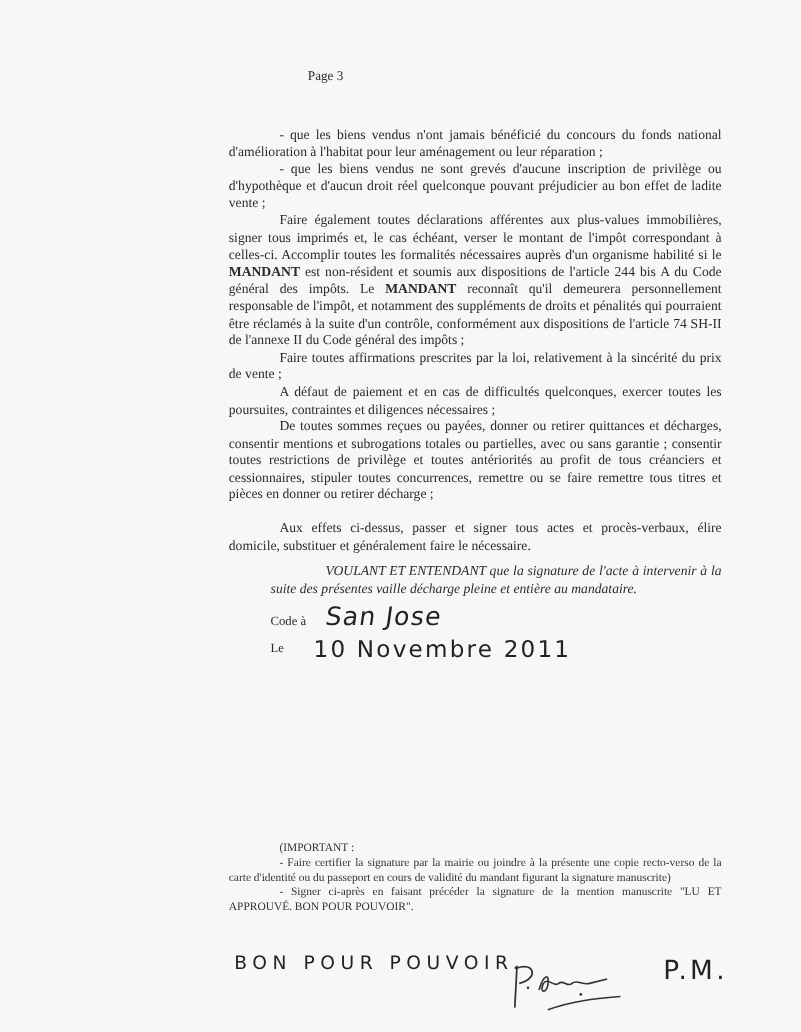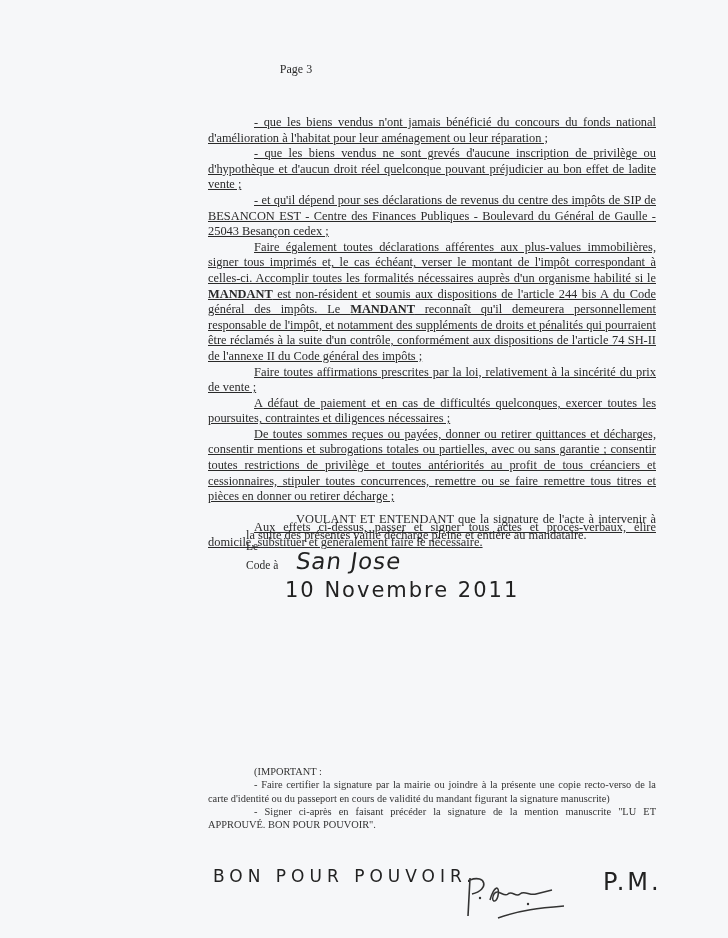--- a/index.html
+++ b/index.html
@@ -13,33 +13,33 @@
   .page { position: absolute; left: 0; top: 0; width: 728px; height: 938px; }
   .header {
     position: absolute; top: 62px; left: 0; width: 592px;
     text-align: center; font-size: 12px; letter-spacing: 0;
   }
   .body-text {
     position: absolute; left: 208px; top: 115px; width: 448px;
     font-size: 12.4px; line-height: 15.6px;
   }
   .body-text p { margin: 0; text-align: justify; text-align-last: left; }
-  .body-text p.indent { text-indent: 46px; text-decoration: underline; }
+  .body-text p.indent { text-indent: 46px; }
   .body-text p.gap { margin-top: 15px; }
   .body-text b { font-weight: bold; }
   .voulant {
     position: absolute; left: 246px; top: 512px; width: 410px;
-    font-size: 12.4px; line-height: 15.6px;
+    font-size: 12.4px; line-height: 15.6px; font-style: italic;
   }
   .voulant p { margin: 0; text-align: justify; text-align-last: left; text-indent: 50px; }
   .fait-label, .le-label {
     position: absolute; left: 246px; font-size: 11.5px;
   }
   .fait-label { top: 559px; }
-  .le-label { top: 540px; }
+  .le-label { top: 584px; }
   .hand {
     position: absolute; font-family: "DejaVu Sans", sans-serif;
     color: #222; font-weight: normal; letter-spacing: 2px;
   }
   .hand-place { left: 296px; top: 548px; font-size: 23px; transform: skewX(-8deg); letter-spacing: 1px; }
   .hand-date { left: 285px; top: 578px; font-size: 21px; letter-spacing: 2px; }
   .important {
     position: absolute; left: 208px; top: 765px; width: 448px;
     font-size: 10.4px; line-height: 13.3px; color: #333;
   }
@@ -54,21 +54,20 @@
 </head>
 <body>
 
 <div class="page">
 
   <div class="header">Page 3</div>
 
   <div class="body-text">
     <p class="indent">- que les biens vendus n'ont jamais bénéficié du concours du fonds national d'amélioration à l'habitat pour leur aménagement ou leur réparation ;</p>
     <p class="indent">- que les biens vendus ne sont grevés d'aucune inscription de privilège ou d'hypothèque et d'aucun  droit réel quelconque pouvant préjudicier au bon effet de ladite vente ;</p>
-    <p class="indent">- et qu'il dépend pour ses déclarations de revenus du centre des impôts de SIP de BESANCON EST - Centre des Finances Publiques - Boulevard du Général de Gaulle - 25043 Besançon cedex ;</p>
     <p class="indent"><span>Faire également toutes déclarations afférentes aux plus-values immobilières, signer tous imprimés et, le cas échéant, verser le montant de l'impôt correspondant à celles-ci. Accomplir toutes les formalités nécessaires auprès d'un organisme habilité si le </span><b>MANDANT</b><span> est non-résident et soumis aux dispositions de l'article 244 bis A du Code général des impôts. Le </span><b>MANDANT</b><span> reconnaît qu'il demeurera personnellement responsable de l'impôt, et notamment des suppléments de droits et pénalités qui pourraient être réclamés à la suite d'un contrôle, conformément aux dispositions de l'article 74 SH-II de l'annexe II du Code général des impôts ;</span></p>
     <p class="indent">Faire toutes affirmations prescrites par la loi, relativement à la sincérité du prix de vente ;</p>
     <p class="indent">A défaut de paiement et en cas de difficultés quelconques, exercer toutes les poursuites, contraintes et diligences nécessaires ;</p>
     <p class="indent">De toutes sommes reçues ou payées, donner ou retirer quittances et décharges, consentir mentions et subrogations totales ou partielles, avec ou sans garantie ; consentir toutes restrictions de privilège et toutes antériorités au profit de tous créanciers et cessionnaires, stipuler toutes concurrences, remettre ou se faire remettre tous titres et pièces en donner ou retirer décharge ;</p>
     <p class="indent gap">Aux effets ci-dessus, passer et signer tous actes et procès-verbaux, élire domicile, substituer et généralement faire le nécessaire.</p>
   </div>
 
   <div class="voulant">
     <p>VOULANT ET ENTENDANT que la signature de l'acte à intervenir à la suite des présentes vaille décharge pleine et entière au mandataire.</p>
   </div>

